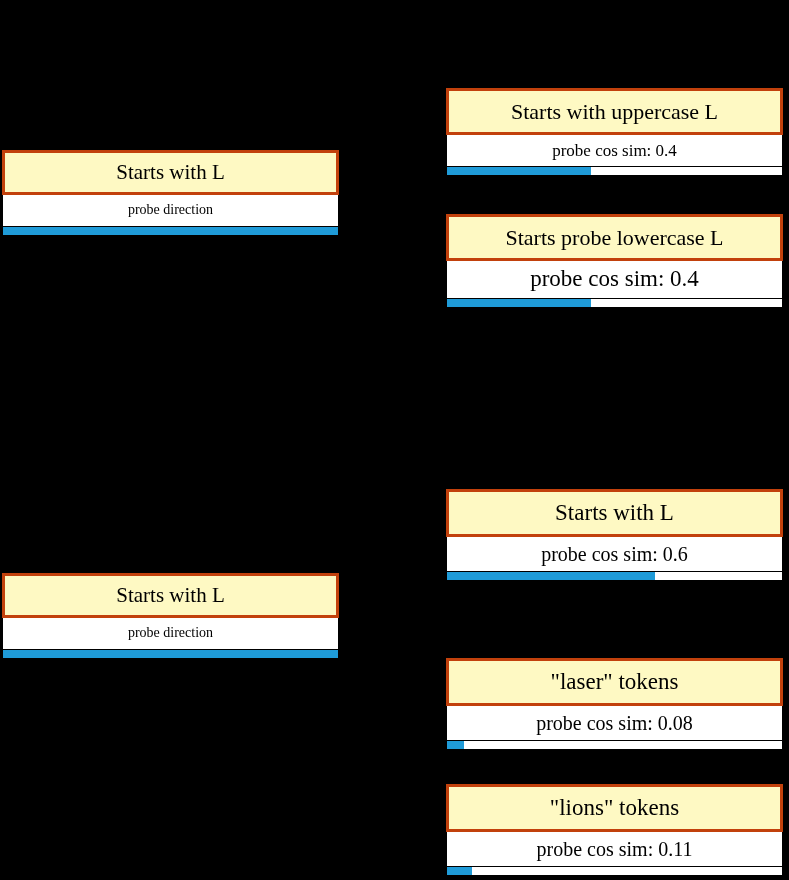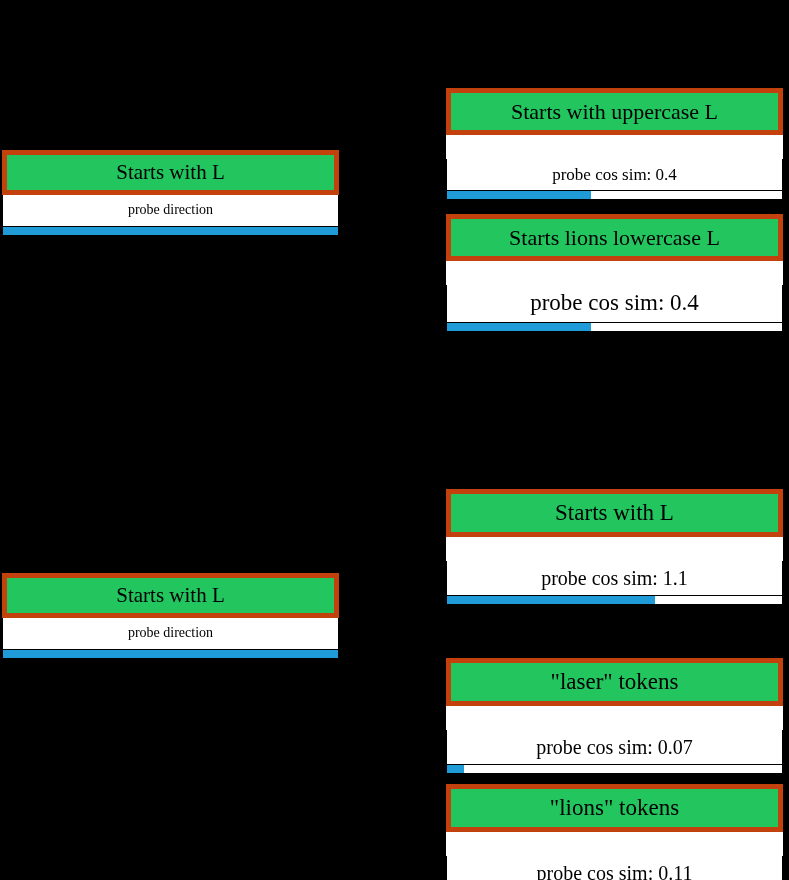--- a/index.html
+++ b/index.html
@@ -16,22 +16,22 @@
     color: #000000;
   }
 
   .card {
     position: absolute;
     background: #ffffff;
     box-sizing: border-box;
   }
 
   .card-title {
-    background: #22c55e;
-    border: 5px solid #c2410c;
+    background: #fef9c3;
+    border: 3px solid #c2410c;
     box-sizing: border-box;
     display: flex;
     align-items: center;
     justify-content: center;
     text-align: center;
     line-height: 1.05;
     white-space: nowrap;
   }
 
   .card-sub {
@@ -73,21 +73,21 @@
   .left .bar-track  { height: 9px; }
 
   
   #card-upper-l  { left: 446px; top: 88px;  width: 337px; }
   #card-lower-l  { left: 446px; top: 214px; width: 337px; }
   #card-starts-l { left: 446px; top: 489px; width: 337px; }
   #card-laser    { left: 446px; top: 658px; width: 337px; }
   #card-lions    { left: 446px; top: 784px; width: 337px; }
 
   .right .card-title { height: 47px; font-size: 22px; }
-  .right .card-sub   { height: 32px; font-size: 17px; margin-top: 24px; }
+  .right .card-sub   { height: 32px; font-size: 17px; }
   .right .bar-track  { height: 9px; }
 
   
   #card-lower-l .card-sub { height: 38px; font-size: 23px; }
 
   
   #card-starts-l .card-sub { height: 35px; font-size: 20px; }
   #card-laser .card-sub    { height: 35px; font-size: 20px; }
   #card-lions .card-sub    { height: 35px; font-size: 20px; }
   #card-starts-l .card-title { height: 48px; font-size: 23px; }
@@ -115,38 +115,38 @@
 
 <div class="card right" id="card-upper-l">
   <div class="card-title">Starts with uppercase L</div>
   <div class="card-sub">probe cos sim: 0.4</div>
   <div class="bar-track">
     <div class="bar-fill" style="width: 43%; background: rgb(31, 155, 216);"></div>
   </div>
 </div>
 
 <div class="card right" id="card-lower-l">
-  <div class="card-title">Starts lions lowercase L</div>
+  <div class="card-title">Starts probe lowercase L</div>
   <div class="card-sub">probe cos sim: 0.4</div>
   <div class="bar-track">
     <div class="bar-fill" style="width: 43%; background: rgb(31, 155, 216);"></div>
   </div>
 </div>
 
 <div class="card right" id="card-starts-l">
   <div class="card-title">Starts with L</div>
-  <div class="card-sub">probe cos sim: 1.1</div>
+  <div class="card-sub">probe cos sim: 0.6</div>
   <div class="bar-track">
     <div class="bar-fill" style="width: 62%; background: rgb(31, 155, 216);"></div>
   </div>
 </div>
 
 <div class="card right" id="card-laser">
   <div class="card-title">"laser" tokens</div>
-  <div class="card-sub">probe cos sim: 0.07</div>
+  <div class="card-sub">probe cos sim: 0.08</div>
   <div class="bar-track">
     <div class="bar-fill" style="width: 5%; background: rgb(31, 155, 216);"></div>
   </div>
 </div>
 
 <div class="card right" id="card-lions">
   <div class="card-title">"lions" tokens</div>
   <div class="card-sub">probe cos sim: 0.11</div>
   <div class="bar-track">
     <div class="bar-fill" style="width: 7.5%; background: rgb(31, 155, 216);"></div>

